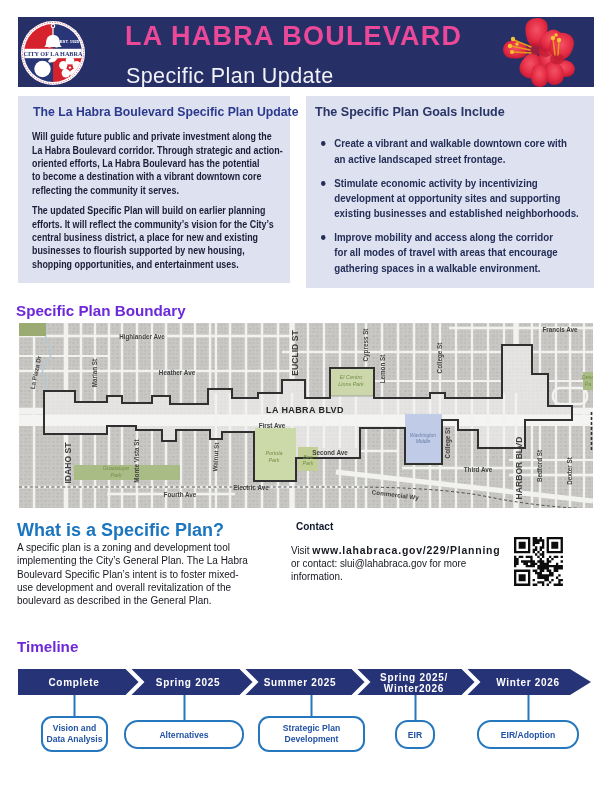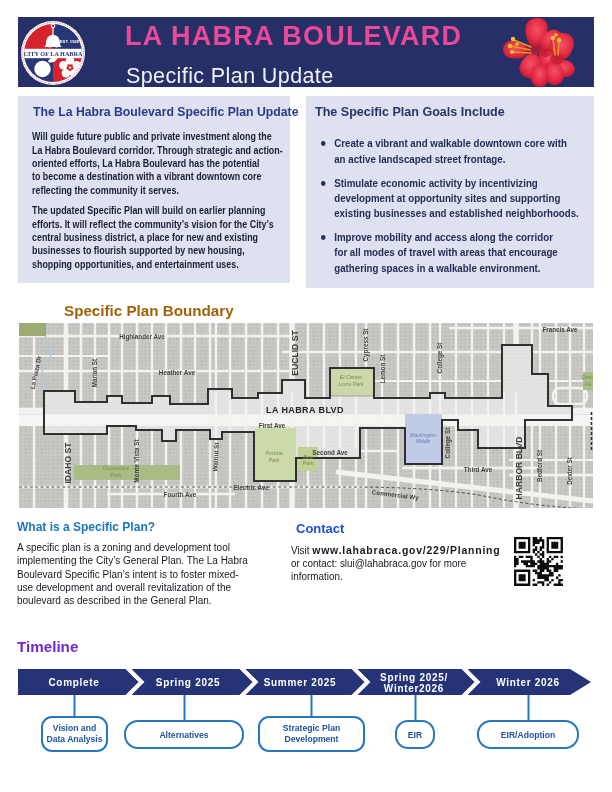--- a/index.html
+++ b/index.html
@@ -115,21 +115,21 @@
 <div class="abs" style="left:320.5px;top:175.6px;width:300px;color:#242e57;font-size:10.8px;line-height:15.4px;font-weight:bold;transform:scaleX(.9);transform-origin:0 0;white-space:nowrap;">
     <span style="position:absolute;left:0;top:5.2px;width:4.8px;height:4.8px;border-radius:50%;background:#242e57;"></span>
     <span style="display:block;margin-left:14.7px;">Stimulate economic activity by incentivizing<br>development at opportunity sites and supporting<br>existing businesses and established neighborhoods.</span>
   </div>
 
 <div class="abs" style="left:320.5px;top:229.9px;width:300px;color:#242e57;font-size:10.8px;line-height:15.4px;font-weight:bold;transform:scaleX(.9);transform-origin:0 0;white-space:nowrap;">
     <span style="position:absolute;left:0;top:5.2px;width:4.8px;height:4.8px;border-radius:50%;background:#242e57;"></span>
     <span style="display:block;margin-left:14.7px;">Improve mobility and access along the corridor<br>for all modes of travel with areas that encourage<br>gathering spaces in a walkable environment.</span>
   </div>
 
-<div class="abs" style="left:16px;top:301.5px;color:#a16207;font-size:15.2px;font-weight:bold;margin-left:48px;">Specific Plan Boundary</div>
+<div class="abs" style="left:16px;top:301.5px;color:#6d28d9;font-size:15.2px;font-weight:bold;">Specific Plan Boundary</div>
 
 <svg class="abs" style="left:19px;top:323px;" width="574" height="185" viewBox="0 0 574 185">
 <defs>
 <pattern id="blk" width="16" height="11" patternUnits="userSpaceOnUse">
         <rect width="16" height="11" fill="#c9c8c5"></rect>
         <rect x="1.2" y="1" width="2.6" height="2" fill="#bcbbb8"></rect>
         <rect x="5.2" y=".8" width="2.2" height="2.2" fill="#c0bfbc"></rect>
         <rect x="8.8" y="1.1" width="2.6" height="1.9" fill="#bcbbb8"></rect>
         <rect x="12.7" y=".8" width="2.3" height="2.2" fill="#c1c0bd"></rect>
         <rect x="1.5" y="4.4" width="2.2" height="1.9" fill="#c1c0bd"></rect>
@@ -279,25 +279,25 @@
       <text x="289" y="142">Park</text>
 <text x="569" y="56">Desc</text>
       <text x="569" y="63">Pa</text>
 </g>
 <g font-family="Liberation Sans,sans-serif" fill="#6b7ba8" font-size="5" font-style="italic" text-anchor="middle">
 <text x="404" y="114">Washington</text>
       <text x="404" y="120">Middle</text>
 </g>
 </svg>
 
-<div class="abs" style="left:17px;top:520.2px;color:#1b76bf;font-size:12px;font-weight:bold;">What is a Specific Plan?</div>
+<div class="abs" style="left:17px;top:520.2px;color:#1b76bf;font-size:18px;font-weight:bold;">What is a Specific Plan?</div>
 
 <div class="abs" style="left:17px;top:541px;width:300px;color:#15181f;font-size:10px;line-height:13.35px;transform:scaleX(1);transform-origin:0 0;white-space:nowrap;">A specific plan is a zoning and development tool<br>implementing the City’s General Plan. The La Habra<br>Boulevard Specific Plan’s intent is to foster mixed-<br>use development and overall revitalization of the<br>boulevard as described in the General Plan.</div>
 
-<div class="abs" style="left:296px;top:521px;color:#1d4ed8;font-size:13px;font-weight:bold;">Contact</div>
+<div class="abs" style="left:296px;top:521px;color:#0f172a;font-size:10px;font-weight:bold;">Contact</div>
 
 <div class="abs" style="left:291px;top:543.6px;width:300px;color:#15181f;font-size:10.2px;line-height:13.3px;transform:scaleX(.97);transform-origin:0 0;white-space:nowrap;">Visit <b style="font-size:10.8px;letter-spacing:.8px;">www.lahabraca.gov/229/Planning</b><br>or contact: slui@lahabraca.gov for more<br>information.</div>
 
 <svg class="abs" style="left:514px;top:537px;" width="49" height="49" viewBox="0 0 49 49">
 <rect width="49" height="49" fill="#ffffff"></rect>
 <path d="M0.00 0.00h2.33v2.33h-2.33zM2.33 0.00h2.33v2.33h-2.33zM4.66 0.00h2.33v2.33h-2.33zM6.99 0.00h2.33v2.33h-2.33zM9.32 0.00h2.33v2.33h-2.33zM11.65 0.00h2.33v2.33h-2.33zM13.98 0.00h2.33v2.33h-2.33zM18.64 0.00h2.33v2.33h-2.33zM20.97 0.00h2.33v2.33h-2.33zM25.63 0.00h2.33v2.33h-2.33zM32.62 0.00h2.33v2.33h-2.33zM34.95 0.00h2.33v2.33h-2.33zM37.28 0.00h2.33v2.33h-2.33zM39.61 0.00h2.33v2.33h-2.33zM41.94 0.00h2.33v2.33h-2.33zM44.27 0.00h2.33v2.33h-2.33zM46.60 0.00h2.33v2.33h-2.33zM0.00 2.33h2.33v2.33h-2.33zM13.98 2.33h2.33v2.33h-2.33zM18.64 2.33h2.33v2.33h-2.33zM20.97 2.33h2.33v2.33h-2.33zM23.30 2.33h2.33v2.33h-2.33zM25.63 2.33h2.33v2.33h-2.33zM27.96 2.33h2.33v2.33h-2.33zM32.62 2.33h2.33v2.33h-2.33zM46.60 2.33h2.33v2.33h-2.33zM0.00 4.66h2.33v2.33h-2.33zM4.66 4.66h2.33v2.33h-2.33zM6.99 4.66h2.33v2.33h-2.33zM9.32 4.66h2.33v2.33h-2.33zM13.98 4.66h2.33v2.33h-2.33zM18.64 4.66h2.33v2.33h-2.33zM20.97 4.66h2.33v2.33h-2.33zM23.30 4.66h2.33v2.33h-2.33zM27.96 4.66h2.33v2.33h-2.33zM32.62 4.66h2.33v2.33h-2.33zM37.28 4.66h2.33v2.33h-2.33zM39.61 4.66h2.33v2.33h-2.33zM41.94 4.66h2.33v2.33h-2.33zM46.60 4.66h2.33v2.33h-2.33zM0.00 6.99h2.33v2.33h-2.33zM4.66 6.99h2.33v2.33h-2.33zM6.99 6.99h2.33v2.33h-2.33zM9.32 6.99h2.33v2.33h-2.33zM13.98 6.99h2.33v2.33h-2.33zM18.64 6.99h2.33v2.33h-2.33zM27.96 6.99h2.33v2.33h-2.33zM32.62 6.99h2.33v2.33h-2.33zM37.28 6.99h2.33v2.33h-2.33zM39.61 6.99h2.33v2.33h-2.33zM41.94 6.99h2.33v2.33h-2.33zM46.60 6.99h2.33v2.33h-2.33zM0.00 9.32h2.33v2.33h-2.33zM4.66 9.32h2.33v2.33h-2.33zM6.99 9.32h2.33v2.33h-2.33zM9.32 9.32h2.33v2.33h-2.33zM13.98 9.32h2.33v2.33h-2.33zM20.97 9.32h2.33v2.33h-2.33zM25.63 9.32h2.33v2.33h-2.33zM27.96 9.32h2.33v2.33h-2.33zM32.62 9.32h2.33v2.33h-2.33zM37.28 9.32h2.33v2.33h-2.33zM39.61 9.32h2.33v2.33h-2.33zM41.94 9.32h2.33v2.33h-2.33zM46.60 9.32h2.33v2.33h-2.33zM0.00 11.65h2.33v2.33h-2.33zM13.98 11.65h2.33v2.33h-2.33zM18.64 11.65h2.33v2.33h-2.33zM20.97 11.65h2.33v2.33h-2.33zM25.63 11.65h2.33v2.33h-2.33zM32.62 11.65h2.33v2.33h-2.33zM46.60 11.65h2.33v2.33h-2.33zM0.00 13.98h2.33v2.33h-2.33zM2.33 13.98h2.33v2.33h-2.33zM4.66 13.98h2.33v2.33h-2.33zM6.99 13.98h2.33v2.33h-2.33zM9.32 13.98h2.33v2.33h-2.33zM11.65 13.98h2.33v2.33h-2.33zM13.98 13.98h2.33v2.33h-2.33zM18.64 13.98h2.33v2.33h-2.33zM23.30 13.98h2.33v2.33h-2.33zM27.96 13.98h2.33v2.33h-2.33zM32.62 13.98h2.33v2.33h-2.33zM34.95 13.98h2.33v2.33h-2.33zM37.28 13.98h2.33v2.33h-2.33zM39.61 13.98h2.33v2.33h-2.33zM41.94 13.98h2.33v2.33h-2.33zM44.27 13.98h2.33v2.33h-2.33zM46.60 13.98h2.33v2.33h-2.33zM20.97 16.31h2.33v2.33h-2.33zM25.63 16.31h2.33v2.33h-2.33zM27.96 16.31h2.33v2.33h-2.33zM0.00 18.64h2.33v2.33h-2.33zM4.66 18.64h2.33v2.33h-2.33zM6.99 18.64h2.33v2.33h-2.33zM11.65 18.64h2.33v2.33h-2.33zM13.98 18.64h2.33v2.33h-2.33zM16.31 18.64h2.33v2.33h-2.33zM23.30 18.64h2.33v2.33h-2.33zM27.96 18.64h2.33v2.33h-2.33zM34.95 18.64h2.33v2.33h-2.33zM39.61 18.64h2.33v2.33h-2.33zM41.94 18.64h2.33v2.33h-2.33zM46.60 18.64h2.33v2.33h-2.33zM0.00 20.97h2.33v2.33h-2.33zM2.33 20.97h2.33v2.33h-2.33zM16.31 20.97h2.33v2.33h-2.33zM25.63 20.97h2.33v2.33h-2.33zM32.62 20.97h2.33v2.33h-2.33zM37.28 20.97h2.33v2.33h-2.33zM0.00 23.30h2.33v2.33h-2.33zM2.33 23.30h2.33v2.33h-2.33zM6.99 23.30h2.33v2.33h-2.33zM9.32 23.30h2.33v2.33h-2.33zM11.65 23.30h2.33v2.33h-2.33zM13.98 23.30h2.33v2.33h-2.33zM16.31 23.30h2.33v2.33h-2.33zM18.64 23.30h2.33v2.33h-2.33zM23.30 23.30h2.33v2.33h-2.33zM25.63 23.30h2.33v2.33h-2.33zM27.96 23.30h2.33v2.33h-2.33zM32.62 23.30h2.33v2.33h-2.33zM34.95 23.30h2.33v2.33h-2.33zM46.60 23.30h2.33v2.33h-2.33zM0.00 25.63h2.33v2.33h-2.33zM2.33 25.63h2.33v2.33h-2.33zM9.32 25.63h2.33v2.33h-2.33zM11.65 25.63h2.33v2.33h-2.33zM16.31 25.63h2.33v2.33h-2.33zM18.64 25.63h2.33v2.33h-2.33zM20.97 25.63h2.33v2.33h-2.33zM25.63 25.63h2.33v2.33h-2.33zM27.96 25.63h2.33v2.33h-2.33zM30.29 25.63h2.33v2.33h-2.33zM32.62 25.63h2.33v2.33h-2.33zM41.94 25.63h2.33v2.33h-2.33zM0.00 27.96h2.33v2.33h-2.33zM11.65 27.96h2.33v2.33h-2.33zM13.98 27.96h2.33v2.33h-2.33zM16.31 27.96h2.33v2.33h-2.33zM18.64 27.96h2.33v2.33h-2.33zM23.30 27.96h2.33v2.33h-2.33zM25.63 27.96h2.33v2.33h-2.33zM27.96 27.96h2.33v2.33h-2.33zM30.29 27.96h2.33v2.33h-2.33zM32.62 27.96h2.33v2.33h-2.33zM34.95 27.96h2.33v2.33h-2.33zM37.28 27.96h2.33v2.33h-2.33zM39.61 27.96h2.33v2.33h-2.33zM41.94 27.96h2.33v2.33h-2.33zM44.27 27.96h2.33v2.33h-2.33zM46.60 27.96h2.33v2.33h-2.33zM23.30 30.29h2.33v2.33h-2.33zM25.63 30.29h2.33v2.33h-2.33zM27.96 30.29h2.33v2.33h-2.33zM30.29 30.29h2.33v2.33h-2.33zM32.62 30.29h2.33v2.33h-2.33zM39.61 30.29h2.33v2.33h-2.33zM41.94 30.29h2.33v2.33h-2.33zM44.27 30.29h2.33v2.33h-2.33zM46.60 30.29h2.33v2.33h-2.33zM0.00 32.62h2.33v2.33h-2.33zM2.33 32.62h2.33v2.33h-2.33zM4.66 32.62h2.33v2.33h-2.33zM6.99 32.62h2.33v2.33h-2.33zM9.32 32.62h2.33v2.33h-2.33zM11.65 32.62h2.33v2.33h-2.33zM13.98 32.62h2.33v2.33h-2.33zM18.64 32.62h2.33v2.33h-2.33zM20.97 32.62h2.33v2.33h-2.33zM25.63 32.62h2.33v2.33h-2.33zM27.96 32.62h2.33v2.33h-2.33zM32.62 32.62h2.33v2.33h-2.33zM34.95 32.62h2.33v2.33h-2.33zM39.61 32.62h2.33v2.33h-2.33zM41.94 32.62h2.33v2.33h-2.33zM0.00 34.95h2.33v2.33h-2.33zM13.98 34.95h2.33v2.33h-2.33zM20.97 34.95h2.33v2.33h-2.33zM23.30 34.95h2.33v2.33h-2.33zM25.63 34.95h2.33v2.33h-2.33zM34.95 34.95h2.33v2.33h-2.33zM37.28 34.95h2.33v2.33h-2.33zM0.00 37.28h2.33v2.33h-2.33zM4.66 37.28h2.33v2.33h-2.33zM6.99 37.28h2.33v2.33h-2.33zM9.32 37.28h2.33v2.33h-2.33zM13.98 37.28h2.33v2.33h-2.33zM23.30 37.28h2.33v2.33h-2.33zM25.63 37.28h2.33v2.33h-2.33zM27.96 37.28h2.33v2.33h-2.33zM30.29 37.28h2.33v2.33h-2.33zM32.62 37.28h2.33v2.33h-2.33zM34.95 37.28h2.33v2.33h-2.33zM37.28 37.28h2.33v2.33h-2.33zM44.27 37.28h2.33v2.33h-2.33zM0.00 39.61h2.33v2.33h-2.33zM4.66 39.61h2.33v2.33h-2.33zM6.99 39.61h2.33v2.33h-2.33zM9.32 39.61h2.33v2.33h-2.33zM13.98 39.61h2.33v2.33h-2.33zM23.30 39.61h2.33v2.33h-2.33zM25.63 39.61h2.33v2.33h-2.33zM27.96 39.61h2.33v2.33h-2.33zM30.29 39.61h2.33v2.33h-2.33zM32.62 39.61h2.33v2.33h-2.33zM41.94 39.61h2.33v2.33h-2.33zM0.00 41.94h2.33v2.33h-2.33zM4.66 41.94h2.33v2.33h-2.33zM6.99 41.94h2.33v2.33h-2.33zM9.32 41.94h2.33v2.33h-2.33zM13.98 41.94h2.33v2.33h-2.33zM18.64 41.94h2.33v2.33h-2.33zM30.29 41.94h2.33v2.33h-2.33zM32.62 41.94h2.33v2.33h-2.33zM37.28 41.94h2.33v2.33h-2.33zM44.27 41.94h2.33v2.33h-2.33zM46.60 41.94h2.33v2.33h-2.33zM0.00 44.27h2.33v2.33h-2.33zM13.98 44.27h2.33v2.33h-2.33zM23.30 44.27h2.33v2.33h-2.33zM25.63 44.27h2.33v2.33h-2.33zM27.96 44.27h2.33v2.33h-2.33zM34.95 44.27h2.33v2.33h-2.33zM44.27 44.27h2.33v2.33h-2.33zM0.00 46.60h2.33v2.33h-2.33zM2.33 46.60h2.33v2.33h-2.33zM4.66 46.60h2.33v2.33h-2.33zM6.99 46.60h2.33v2.33h-2.33zM9.32 46.60h2.33v2.33h-2.33zM11.65 46.60h2.33v2.33h-2.33zM13.98 46.60h2.33v2.33h-2.33zM18.64 46.60h2.33v2.33h-2.33zM20.97 46.60h2.33v2.33h-2.33zM27.96 46.60h2.33v2.33h-2.33zM32.62 46.60h2.33v2.33h-2.33zM39.61 46.60h2.33v2.33h-2.33zM41.94 46.60h2.33v2.33h-2.33zM44.27 46.60h2.33v2.33h-2.33zM46.60 46.60h2.33v2.33h-2.33z" fill="#0d0d0d"></path>
 </svg>
 
 <div class="abs" style="left:17px;top:638.2px;color:#6d28d9;font-size:15.2px;font-weight:bold;">Timeline</div>
 

